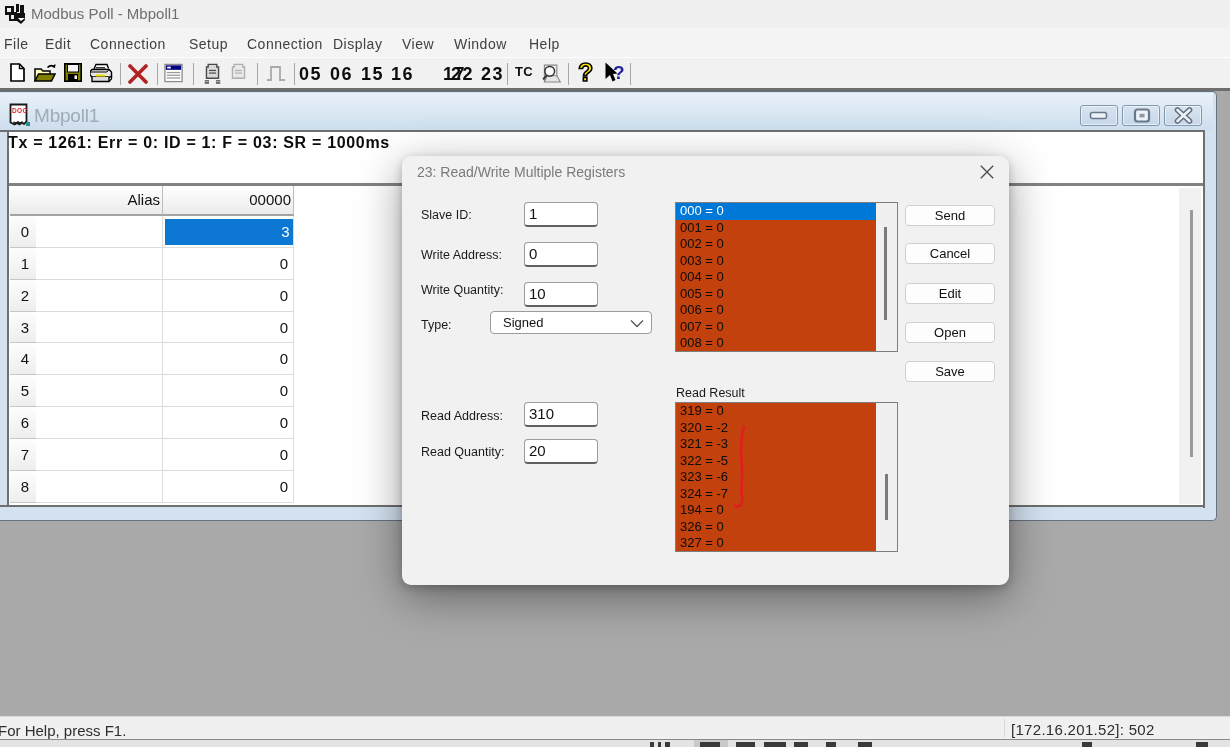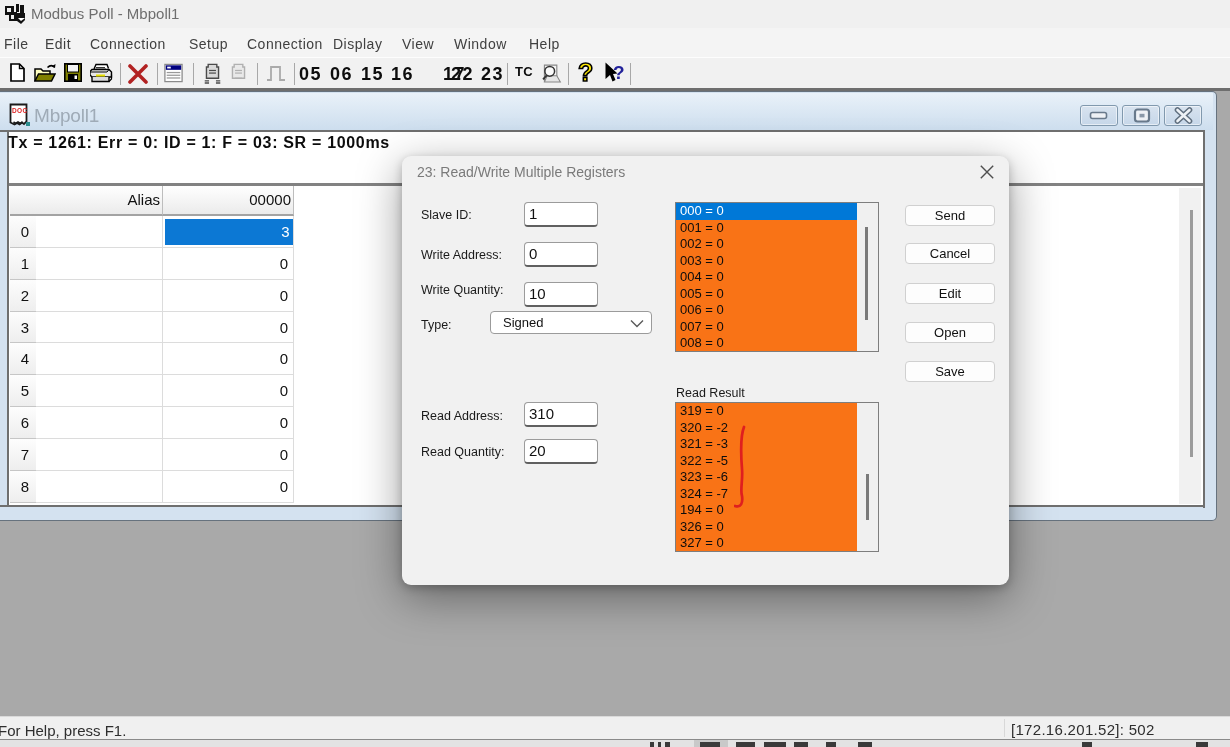--- a/index.html
+++ b/index.html
@@ -40,21 +40,21 @@
 #statusip{left:1011px;top:721px;font-size:15px;color:#2e2e2e;letter-spacing:0.3px;}
 #statusline{left:0;top:739px;width:1230px;height:1px;background:#8a8a8a;}
 #taskbar{left:0;top:740px;width:1230px;height:7px;background:#e3e3e3;}
 .tb{position:absolute;top:2px;height:5px;background:#3a3a3a;}
 
 #dlg{left:402px;top:156px;width:607px;height:429px;background:#f1f1f1;border-radius:9px;box-shadow:0 12px 45px rgba(0,0,0,.40),0 3px 10px rgba(0,0,0,.22);}
 #dlgtitle{left:417px;top:164px;font-size:14px;color:#7a7a7a;}
 .lbl{position:absolute;left:421px;font-size:12.5px;color:#1a1a1a;text-align:right;}
 .inp{position:absolute;left:524px;width:74px;height:25px;background:#fff;border:1px solid #9b9b9b;border-bottom:2px solid #606060;border-radius:4px;font-size:15px;color:#111;padding:2px 0 0 4px;box-sizing:border-box;}
 #combo{left:490px;top:311px;width:162px;height:23px;background:#fff;border:1px solid #9b9b9b;border-radius:4px;font-size:13px;color:#111;padding:3px 0 0 12px;box-sizing:border-box;}
-.lb{position:absolute;left:675px;width:204px;height:150px;background:#f97316;border:1px solid #7e7e7e;font-size:13px;color:#0d0d0d;box-sizing:border-box;overflow:hidden;}
+.lb{position:absolute;left:675px;width:223px;height:150px;background:#c2410c;border:1px solid #7e7e7e;font-size:13px;color:#0d0d0d;box-sizing:border-box;overflow:hidden;}
 .it{padding-left:4px;height:16.5px;line-height:16.5px;}
 .sel{background:#0078d7;color:#fff;}
 .sbtrack{position:absolute;right:0;top:0;width:21px;height:148px;background:#f0f0f0;}
 .sbthumb{position:absolute;width:3px;background:#7a7a7a;}
 .dbtn{position:absolute;left:905px;width:90px;height:21px;background:#fdfdfd;border:1px solid #d0d0d0;border-radius:4px;font-size:13px;color:#111;text-align:center;line-height:19px;box-sizing:border-box;}
 </style>
 </head>
 <body>
 <div class="abs" id="titlebar"></div>
 <svg class="abs" style="left:4px;top:3px" width="23" height="22" viewBox="0 0 23 22">

